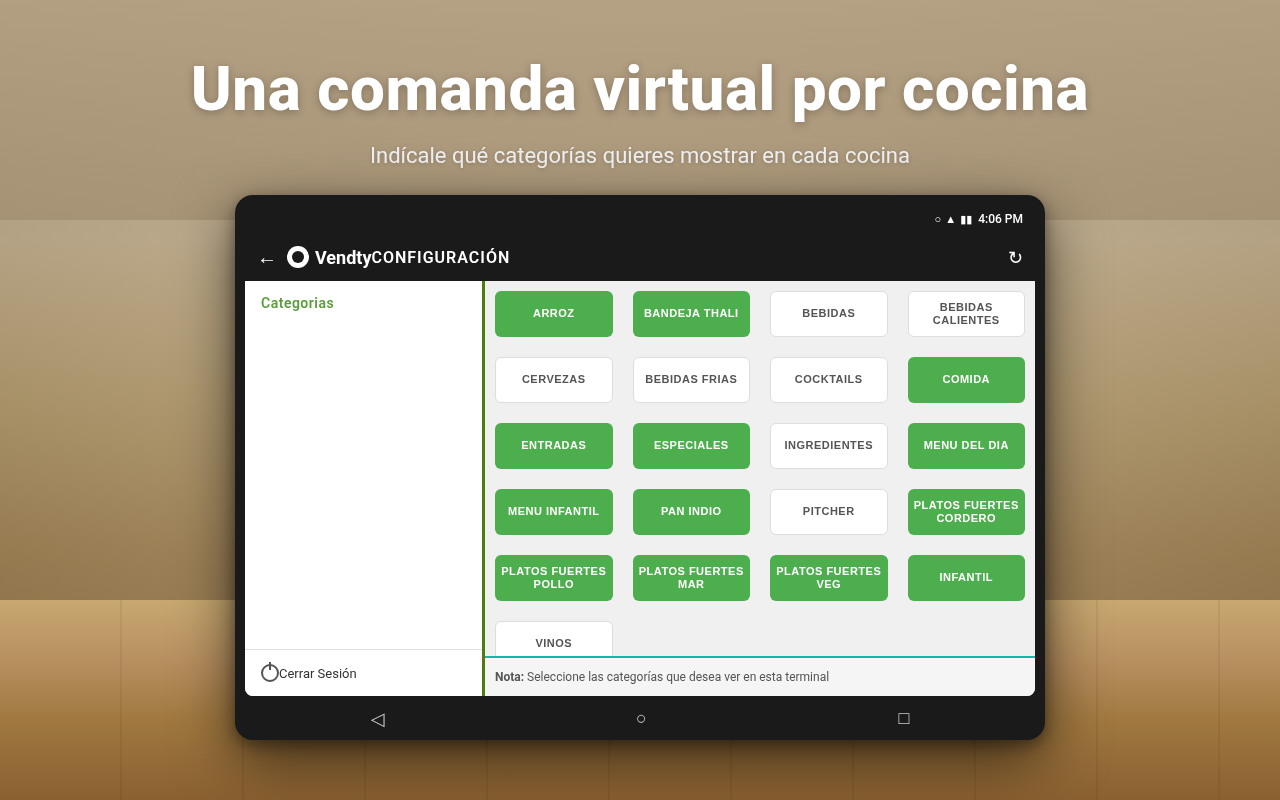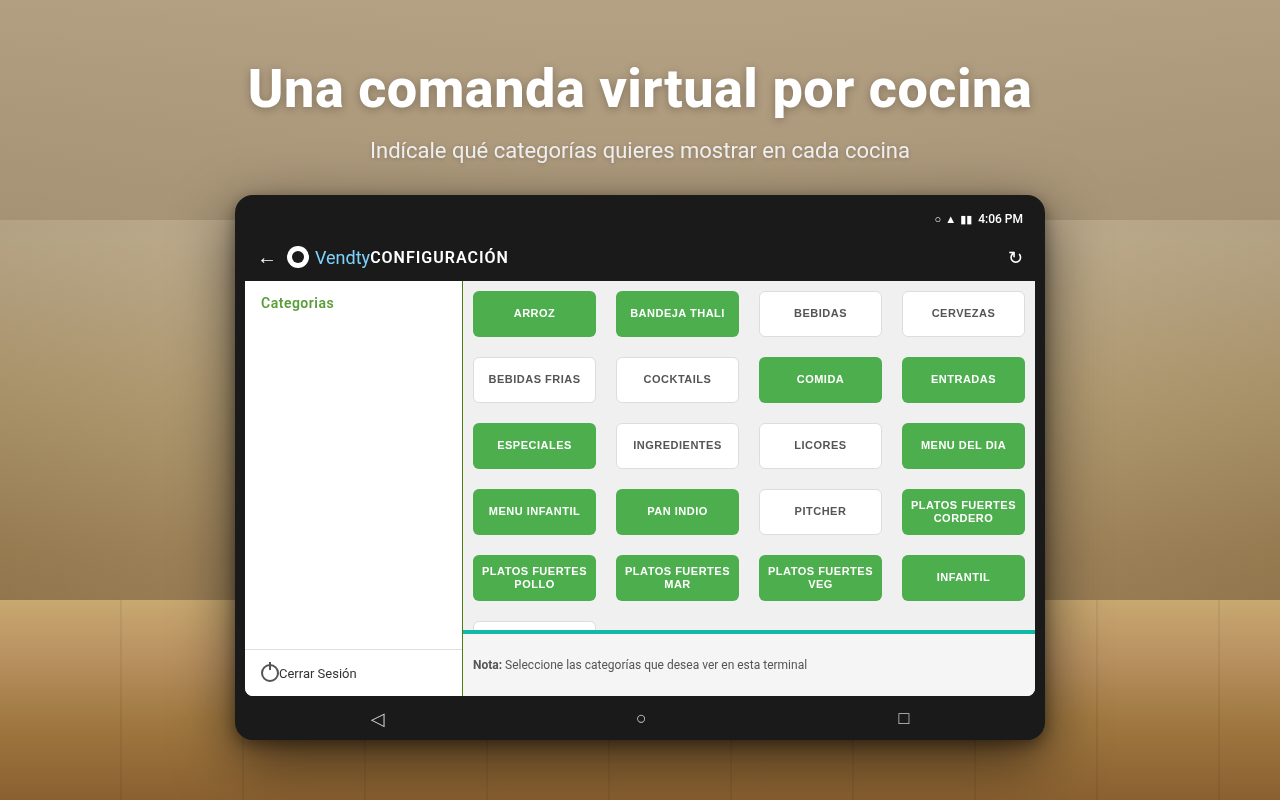--- a/index.html
+++ b/index.html
@@ -43,21 +43,21 @@
       height: 220px;
       display: flex;
       flex-direction: column;
       align-items: center;
       justify-content: center;
       background: linear-gradient(180deg, rgba(180,160,130,0.85) 0%, rgba(160,140,110,0.7) 100%);
       z-index: 2;
     }
 
     .main-title {
-      font-size: 54px;
+      font-size: 62px;
       font-weight: 800;
       color: #fff;
       text-shadow: 0 2px 8px rgba(0,0,0,0.25);
       letter-spacing: 0.5px;
       margin-bottom: 10px;
     }
 
     .sub-title {
       font-size: 22px;
       font-weight: 400;
@@ -129,23 +129,23 @@
       color: #fff;
       font-size: 20px;
       cursor: pointer;
       margin-right: 10px;
     }
 
     .brand {
       display: flex;
       align-items: center;
       gap: 6px;
-      color: #7dd3fc;
+      color: #ffffff;
       font-size: 18px;
-      font-weight: 400;
+      font-weight: 700;
     }
 
     .brand-icon {
       width: 22px;
       height: 22px;
       background: #fff;
       border-radius: 50%;
       display: flex;
       align-items: center;
       justify-content: center;
@@ -175,23 +175,23 @@
 
     
     .app-content {
       display: flex;
       flex: 1;
       overflow: hidden;
     }
 
     
     .sidebar {
-      width: 218px;
+      width: 240px;
       background: #fff;
-      border-right: 1px solid #4d7c0f;
+      border-right: 3px solid #4d7c0f;
       display: flex;
       flex-direction: column;
       justify-content: space-between;
       flex-shrink: 0;
     }
 
     .sidebar-label {
       padding: 14px 16px;
       color: #5a9e3a;
       font-size: 14px;
@@ -267,25 +267,25 @@
       color: #fff;
     }
 
     .cat-btn.inactive {
       background: #fff;
       color: #555;
       border: 1px solid #ddd;
     }
 
     .note-bar {
-      padding: 24px 10px;
+      padding: 12px 10px;
       background: #f5f5f5;
       font-size: 12px;
       color: #555;
-      border-top: 4px solid #14b8a6;
+      border-top: 2px solid #14b8a6;
       flex-shrink: 0;
     }
 
     .note-bar span.note-bold {
       font-weight: 700;
     }
 
     
     .tablet-nav {
       height: 44px;
@@ -383,28 +383,28 @@
           <span>Cerrar Sesión</span>
         </div>
       </div>
 
       <div style="flex:1; display:flex; flex-direction:column; overflow:hidden;">
         <div class="categories-area">
           <div class="cat-grid" id="cat-grid">
               <button class="cat-btn active">ARROZ</button>
               <button class="cat-btn active">BANDEJA THALI</button>
               <button class="cat-btn inactive">BEBIDAS</button>
+              <button class="cat-btn inactive">BEBIDAS CALIENTES</button>
               <button class="cat-btn inactive">CERVEZAS</button>
               <button class="cat-btn inactive">BEBIDAS FRIAS</button>
               <button class="cat-btn inactive">COCKTAILS</button>
               <button class="cat-btn active">COMIDA</button>
               <button class="cat-btn active">ENTRADAS</button>
               <button class="cat-btn active">ESPECIALES</button>
               <button class="cat-btn inactive">INGREDIENTES</button>
-              <button class="cat-btn inactive">LICORES</button>
               <button class="cat-btn active">MENU DEL DIA</button>
               <button class="cat-btn active">MENU INFANTIL</button>
               <button class="cat-btn active">PAN INDIO</button>
               <button class="cat-btn inactive">PITCHER</button>
               <button class="cat-btn active">PLATOS FUERTES CORDERO</button>
               <button class="cat-btn active">PLATOS FUERTES POLLO</button>
               <button class="cat-btn active">PLATOS FUERTES MAR</button>
               <button class="cat-btn active">PLATOS FUERTES VEG</button>
               <button class="cat-btn active">INFANTIL</button>
               <button class="cat-btn inactive">VINOS</button>

